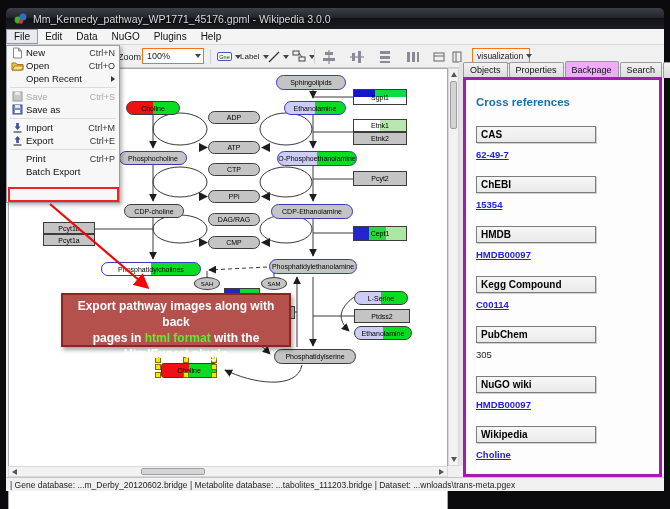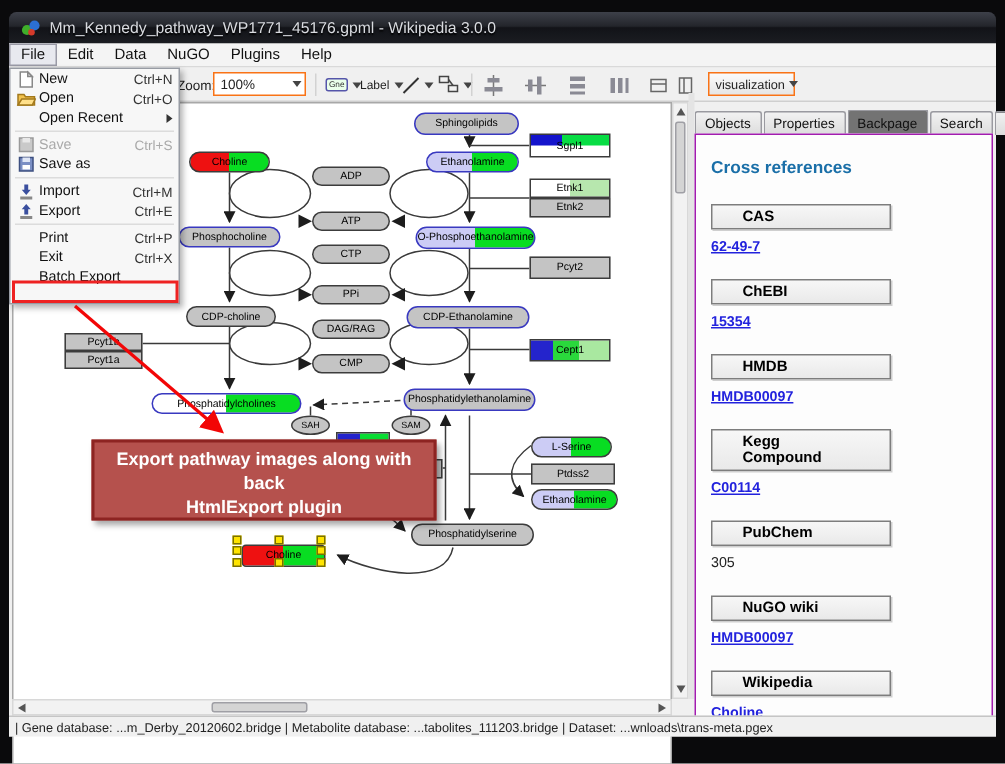--- a/index.html
+++ b/index.html
@@ -64,31 +64,31 @@
 
   
   .sb { position:absolute; background:#f2f2f2; border:1px solid #d8d8d8; }
   .sb-thumb { position:absolute; background:#d4d4d4; border:1px solid #9f9fa5; border-radius:2px; }
   .sb-arr { position:absolute; width:0; height:0; }
 
   
   #splitter { position:absolute; left:453px; top:33px; width:4px; height:404px; background:#e4e4e4; }
 
   
-  #sidepanel { position:absolute; left:457px; top:33px; width:199px; height:415px;margin-top:12px; }
+  #sidepanel { position:absolute; left:457px; top:33px; width:199px; height:415px; }
   #tabs { position:absolute; left:0; top:0; height:16px; display:flex; font-size:9px; }
   .tab { border:1px solid #9a9aa0; border-bottom:none; background:linear-gradient(#f2f2f2,#dcdcdc);
     padding:2px 6px 1px 6px; margin-right:1px; color:#111; border-radius:2px 2px 0 0; }
-  .tab.active { background:#737373; position:relative; top:-1px; padding-top:3px; font-weight:normal; }
+  .tab.active { background:#f0abfc; position:relative; top:-1px; padding-top:3px; font-weight:normal; }
   #panelbody { position:absolute; left:0; top:15px; width:199px; height:400px; background:#fdfdfd;
-    border:1px solid #a21caf; padding:10px 0 0 10px; overflow:hidden; }
+    border:3px solid #a21caf; padding:10px 0 0 10px; overflow:hidden; }
   #xref-heading { color:#1a6fa8; font-weight:bold; font-size:11.5px; margin:6px 0 18px 0; }
   .xsection { margin-bottom:16px; width:120px; }
   .xhead { border:1px solid #7d7d7d; background:linear-gradient(#f7f7f7,#e9e9e9); font-weight:bold;
-    font-size:10px; padding:2px 20px; box-shadow:1px 1px 0 #cfcfcf; }
+    font-size:10px; padding:2px 4px; box-shadow:1px 1px 0 #cfcfcf; }
   .xval { margin-top:6px; font-size:9.5px; font-weight:bold; }
   .xval a { color:#2222dd; text-decoration:underline; }
   .xval.plain { font-weight:normal; color:#222; }
   #expr-heading { font-weight:bold; font-size:11px; color:#111; margin-top:4px; }
 
   
   #filemenu { position:absolute; left:0; top:16px; width:114px; height:158px; background:#f7f7f7;
     border:1px solid #979ba3; box-shadow:2px 2px 4px rgba(0,0,0,.3); z-index:40; font-size:9.5px; }
   .fm-item { height:13px; display:flex; align-items:center; padding:0 4px 0 2px; color:#111; position:relative; }
   .fm-ic { width:17px; height:12px; display:flex; align-items:center; justify-content:center; }
@@ -302,20 +302,21 @@
       <div class="handle" style="left:174px;top:288px"></div>
       <div class="handle" style="left:202px;top:288px"></div>
       <div class="handle" style="left:146px;top:295px"></div>
       <div class="handle" style="left:202px;top:295px"></div>
       <div class="handle" style="left:146px;top:303px"></div>
       <div class="handle" style="left:174px;top:303px"></div>
       <div class="handle" style="left:202px;top:303px"></div>
 
       <div id="callout">
         <div>Export pathway images along with back</div>
+        <div><span>pages in </span><span class="green">html format</span><span> with the</span></div>
         <div>HtmlExport plugin</div>
       </div>
     </div>
 
     <div class="sb" style="left:442px;top:39px;width:11px;height:398px">
       <span class="sb-arr" style="left:2px;top:3px;border-left:3px solid transparent;border-right:3px solid transparent;border-bottom:5px solid #555"></span>
       <div class="sb-thumb" style="left:1px;top:12px;width:7px;height:48px"></div>
       <span class="sb-arr" style="left:2px;bottom:3px;border-left:3px solid transparent;border-right:3px solid transparent;border-top:5px solid #555"></span>
     </div>
 
@@ -438,25 +439,20 @@
             </svg>
           </span>
         <span class="fm-label">Export</span>
           <span class="fm-sc">Ctrl+E</span>
       </div>
       <div class="fm-sep"></div>
       <div class="fm-item">
         <span class="fm-ic"></span>
         <span class="fm-label">Print</span>
           <span class="fm-sc">Ctrl+P</span>
-      </div>
-      <div class="fm-item">
-        <span class="fm-ic"></span>
-        <span class="fm-label">Exit</span>
-          <span class="fm-sc">Ctrl+X</span>
       </div>
       <div class="fm-item">
         <span class="fm-ic"></span>
         <span class="fm-label">Batch Export</span>
       </div>
       <div id="batch-outline"></div>
     </div>
 
     <div id="statusbar">
       <span>| Gene database: ...m_Derby_20120602.bridge | Metabolite database: ...tabolites_111203.bridge | Dataset: ...wnloads\trans-meta.pgex</span>

